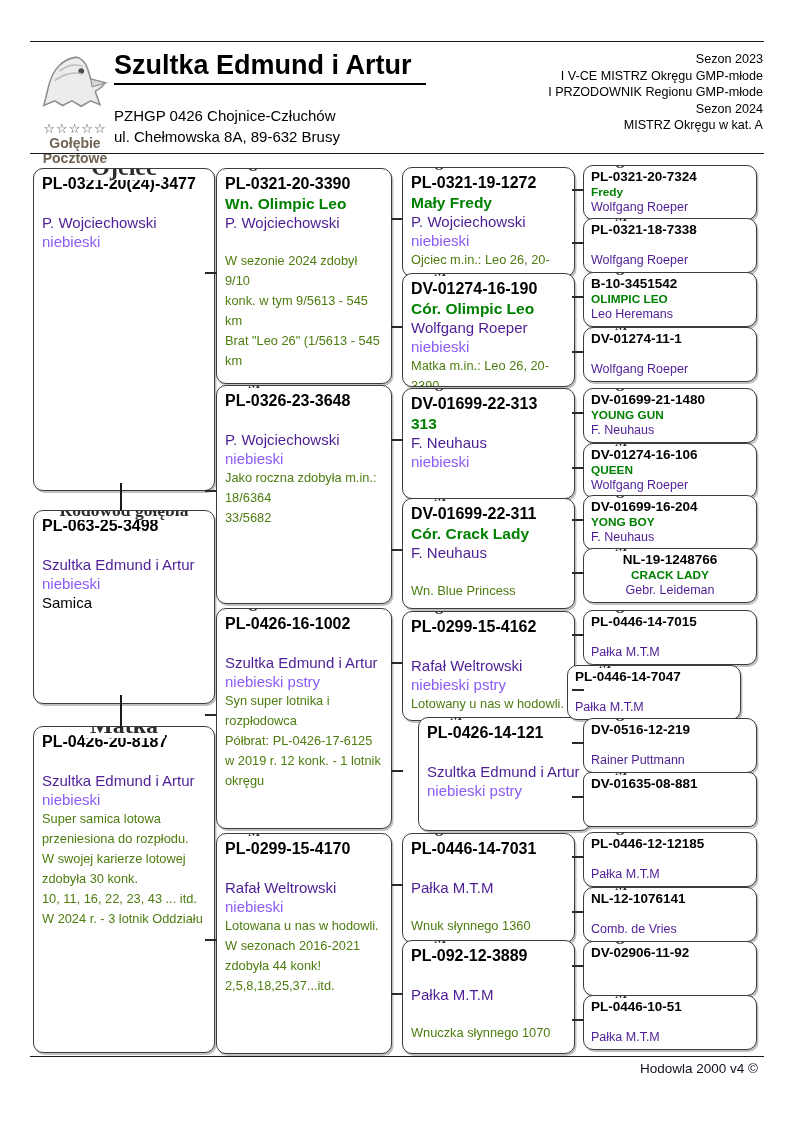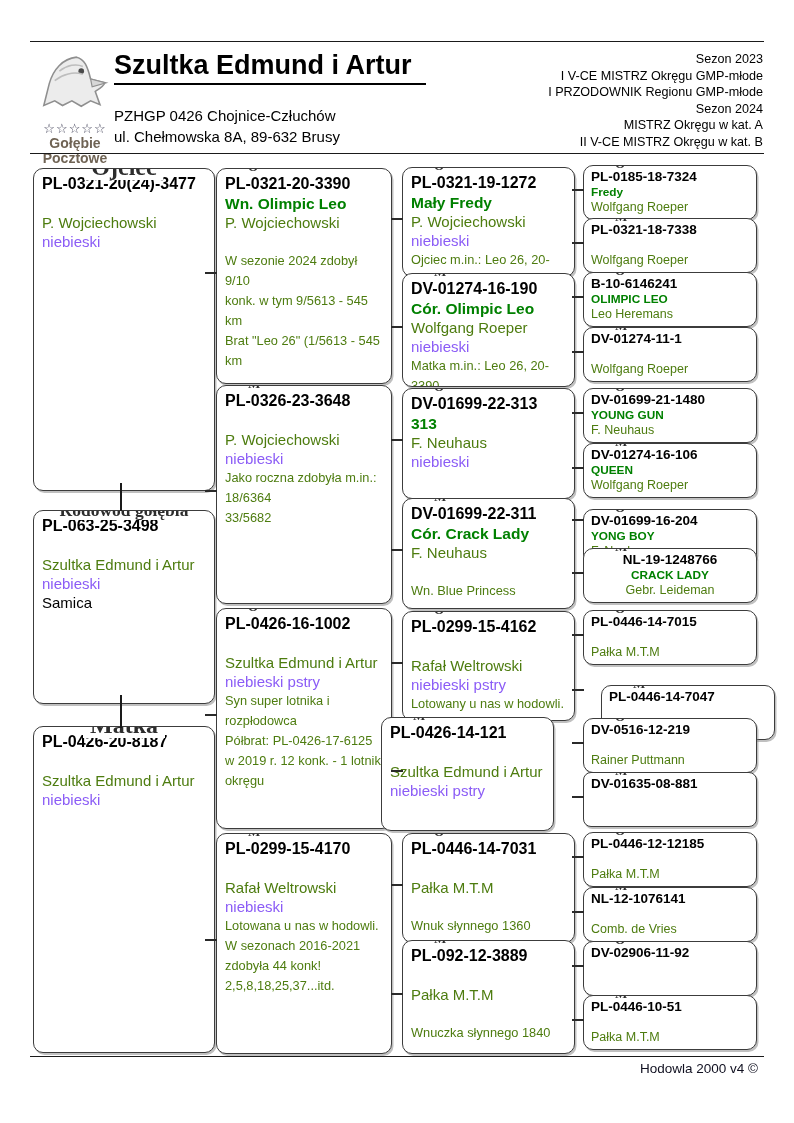--- a/index.html
+++ b/index.html
@@ -30,21 +30,21 @@
        padding:0 7px;font-family:"Liberation Serif","DejaVu Serif",serif;font-weight:bold;
        color:#2d2d2d;white-space:nowrap;font-size:24px;line-height:26px;}
   .leg.sub{font-size:17.5px;line-height:20px;top:-11px;}
   .sexlab{position:absolute;top:-9px;left:22px;background:#fff;padding:0 9px;
        font-family:"Liberation Serif","DejaVu Serif",serif;font-weight:bold;
        font-size:13px;line-height:14px;color:#2d2d2d;}
   .ring{font-weight:bold;font-size:16px;line-height:20px;white-space:nowrap;}
   .line{font-size:15px;line-height:19px;white-space:nowrap;}
   .line:empty::before{content:"\00a0";}
   .pname{color:#008000;font-weight:bold;font-size:15.5px;}
-  .breeder{color:#4d7c0f;}
+  .breeder{color:#4c1d95;}
   .pcolor{color:#8b5cf6;}
   .pdesc{font-size:12.8px;line-height:20px;white-space:pre-line;color:#4d7c0f;}
   .small{padding:3px 7px 2px;}
   .small .ring{font-size:13.5px;line-height:16px;}
   .small .line{font-size:12.5px;line-height:14.5px;}
   .small .pname{font-size:11.8px;}
   #footer-text{position:absolute;right:36px;top:1061px;font-size:13.5px;color:#101020;}
 </style>
 </head>
 <body>
@@ -70,21 +70,20 @@
     <div>ul. Chełmowska 8A, 89-632 Brusy</div>
   </div>
 </div>
 
 <div id="achv">
   <div>Sezon 2023</div>
   <div>I V-CE MISTRZ Okręgu GMP-młode</div>
   <div>I PRZODOWNIK Regionu GMP-młode</div>
   <div>Sezon 2024</div>
   <div>MISTRZ Okręgu w kat. A</div>
-  <div>II V-CE MISTRZ Okręgu w kat. B</div>
 </div>
 
 <div class="rule" id="rule-mid"></div>
 
 <div id="ped">
 
   <section class="pbox" style="left:3px;top:8px;width:164px;height:314px;">
     <span class="leg">Ojciec</span>
     <div class="ring">PL-0321-20(24)-3477</div>
     <div class="line pname"></div>
@@ -100,20 +99,26 @@
     <div class="line pcolor">niebieski</div>
     <div class="line">Samica</div>
   </section>
 
   <section class="pbox" style="left:3px;top:566px;width:164px;height:318px;">
     <span class="leg">Matka</span>
     <div class="ring">PL-0426-20-8187</div>
     <div class="line pname"></div>
     <div class="line breeder">Szultka Edmund i Artur</div>
     <div class="line pcolor">niebieski</div>
+    <div class="pdesc">Super samica lotowa
+przeniesiona do rozpłodu.
+W swojej karierze lotowej
+zdobyła 30 konk.
+10, 11, 16, 22, 23, 43 ... itd.
+W 2024 r. - 3 lotnik Oddziału</div>
   </section>
 
   <div class="vline" style="left:90px;top:323px;height:28px;"></div>
   <div class="vline" style="left:90px;top:535px;height:33px;"></div>
 
   <div id="col-gen2" class="col-gen2">
       <section class="pbox big" style="left: 186px; width: 158px; top: 8px; height: 207px;">
     <span class="sexlab">O</span>
     <div class="ring">PL-0321-20-3390</div>
     <div class="line pname">Wn. Olimpic Leo</div>
@@ -200,21 +205,21 @@
       <div class="stub" style="left: 361px; top: 389px;"></div>
       <section class="pbox mid" style="left: 372px; width: 155px; top: 451px; height: 101px;">
     <span class="sexlab">O</span>
     <div class="ring">PL-0299-15-4162</div>
     <div class="line pname"></div>
     <div class="line breeder">Rafał Weltrowski</div>
     <div class="line pcolor">niebieski pstry</div>
     <div class="pdesc">Lotowany u nas w hodowli.</div>
   </section>
       <div class="stub" style="left: 361px; top: 501.5px;"></div>
-      <section class="pbox mid" style="left: 351px; width: 155px; top: 557px; height: 105px;">
+      <section class="pbox mid" style="left: 388px; width: 155px; top: 557px; height: 105px;">
     <span class="sexlab">M</span>
     <div class="ring">PL-0426-14-121</div>
     <div class="line pname"></div>
     <div class="line breeder">Szultka Edmund i Artur</div>
     <div class="line pcolor">niebieski pstry</div>
     <div class="pdesc"></div>
   </section>
       <div class="stub" style="left: 361px; top: 609.5px;"></div>
       <section class="pbox mid" style="left: 372px; width: 155px; top: 673px; height: 101px;">
     <span class="sexlab">O</span>
@@ -224,46 +229,46 @@
     <div class="line pcolor"></div>
     <div class="pdesc">Wnuk słynnego 1360</div>
   </section>
       <div class="stub" style="left: 361px; top: 723.5px;"></div>
       <section class="pbox mid" style="left: 372px; width: 155px; top: 780px; height: 105px;">
     <span class="sexlab">M</span>
     <div class="ring">PL-092-12-3889</div>
     <div class="line pname"></div>
     <div class="line breeder">Pałka M.T.M</div>
     <div class="line pcolor"></div>
-    <div class="pdesc">Wnuczka słynnego 1840</div>
+    <div class="pdesc">Wnuczka słynnego 1070</div>
   </section>
       <div class="stub" style="left: 361px; top: 832.5px;"></div>
     </div>
   <div id="col-gen4" class="col-gen4">
       <section class="pbox small" style="left: 553px; width: 158px; top: 5px; height: 48px;">
     <span class="sexlab">O</span>
-    <div class="ring">PL-0185-18-7324</div>
+    <div class="ring">PL-0321-20-7324</div>
     <div class="line pname">Fredy</div>
     <div class="line breeder">Wolfgang Roeper</div>
     <div class="line pcolor"></div>
     <div class="pdesc"></div>
   </section>
       <div class="stub" style="left: 542px; top: 29px;"></div>
       <section class="pbox small" style="left: 553px; width: 158px; top: 58px; height: 48px;">
     <span class="sexlab">M</span>
     <div class="ring">PL-0321-18-7338</div>
     <div class="line pname"></div>
     <div class="line breeder">Wolfgang Roeper</div>
     <div class="line pcolor"></div>
     <div class="pdesc"></div>
   </section>
       <div class="stub" style="left: 542px; top: 82px;"></div>
       <section class="pbox small" style="left: 553px; width: 158px; top: 112px; height: 48px;">
     <span class="sexlab">O</span>
-    <div class="ring">B-10-6146241</div>
+    <div class="ring">B-10-3451542</div>
     <div class="line pname">OLIMPIC LEO</div>
     <div class="line breeder">Leo Heremans</div>
     <div class="line pcolor"></div>
     <div class="pdesc"></div>
   </section>
       <div class="stub" style="left: 542px; top: 136px;"></div>
       <section class="pbox small" style="left: 553px; width: 158px; top: 167px; height: 48px;">
     <span class="sexlab">M</span>
     <div class="ring">DV-01274-11-1</div>
     <div class="line pname"></div>
@@ -283,21 +288,21 @@
       <div class="stub" style="left: 542px; top: 252px;"></div>
       <section class="pbox small" style="left: 553px; width: 158px; top: 283px; height: 48px;">
     <span class="sexlab">M</span>
     <div class="ring">DV-01274-16-106</div>
     <div class="line pname">QUEEN</div>
     <div class="line breeder">Wolfgang Roeper</div>
     <div class="line pcolor"></div>
     <div class="pdesc"></div>
   </section>
       <div class="stub" style="left: 542px; top: 307px;"></div>
-      <section class="pbox small" style="left: 553px; width: 158px; top: 349px; height: 48px;">
+      <section class="pbox small" style="left: 553px; width: 158px; top: 335px; height: 48px;">
     <span class="sexlab">O</span>
     <div class="ring">DV-01699-16-204</div>
     <div class="line pname">YONG BOY</div>
     <div class="line breeder">F. Neuhaus</div>
     <div class="line pcolor"></div>
     <div class="pdesc"></div>
   </section>
       <div class="stub" style="left: 542px; top: 359px;"></div>
       <section class="pbox small" style="left: 553px; width: 158px; top: 388px; height: 48px; text-align: center;">
     <span class="sexlab">M</span>
@@ -310,21 +315,21 @@
       <div class="stub" style="left: 542px; top: 412px;"></div>
       <section class="pbox small" style="left: 553px; width: 158px; top: 450px; height: 48px;">
     <span class="sexlab">O</span>
     <div class="ring">PL-0446-14-7015</div>
     <div class="line pname"></div>
     <div class="line breeder">Pałka M.T.M</div>
     <div class="line pcolor"></div>
     <div class="pdesc"></div>
   </section>
       <div class="stub" style="left: 542px; top: 474px;"></div>
-      <section class="pbox small" style="left: 571px; width: 158px; top: 505px; height: 48px; margin-top: 20px;">
+      <section class="pbox small" style="left: 537px; width: 158px; top: 505px; height: 48px;">
     <span class="sexlab">M</span>
     <div class="ring">PL-0446-14-7047</div>
     <div class="line pname"></div>
     <div class="line breeder">Pałka M.T.M</div>
     <div class="line pcolor"></div>
     <div class="pdesc"></div>
   </section>
       <div class="stub" style="left: 542px; top: 529px;"></div>
       <section class="pbox small" style="left: 553px; width: 158px; top: 558px; height: 48px;">
     <span class="sexlab">O</span>

